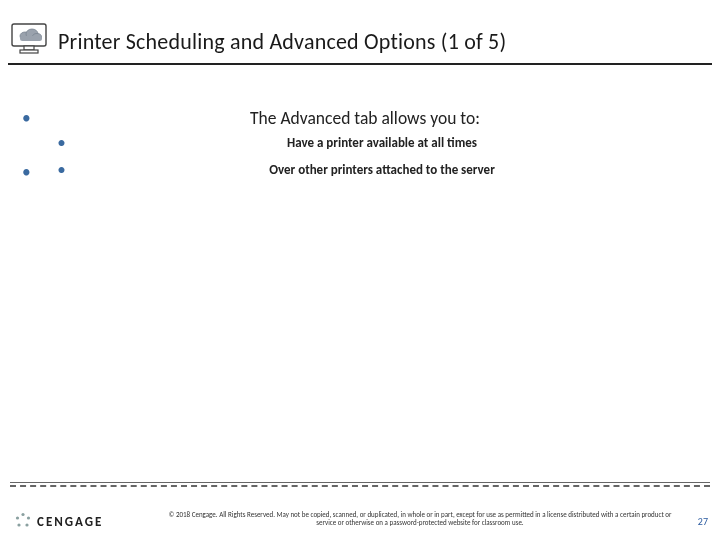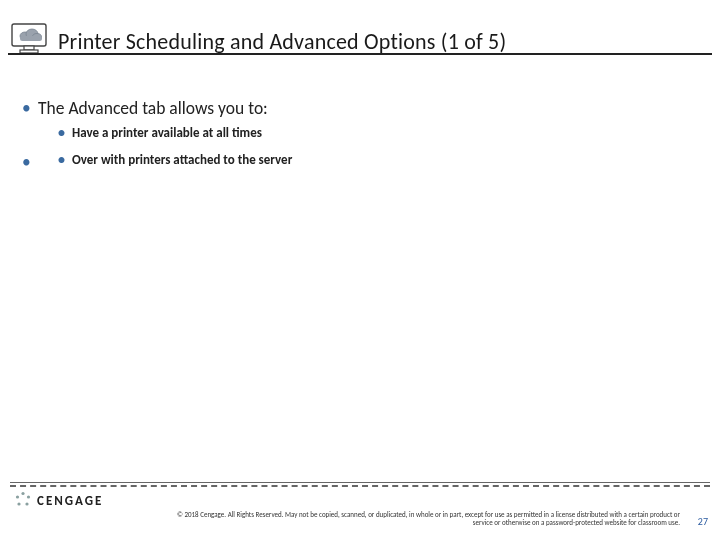--- a/index.html
+++ b/index.html
@@ -1,43 +1,43 @@
 <!DOCTYPE html>
 <html><head>
 <meta charset="utf-8">
 <style>
   * { box-sizing: border-box; margin: 0; padding: 0; }
   html, body { width: 720px; height: 540px; font-family: Calibri, "Segoe UI", Arial, sans-serif; background: #fff; color: #222; overflow: hidden; }
   .slide { position: relative; width: 720px; height: 540px; }
 
   
-  .header { position: relative; padding: 28px 18px 0 58px; border-radius: 7px; }
+  .header { position: relative; padding: 28px 18px 10px 58px; border-radius: 7px; }
   .title { font-size: 22px; font-weight: 400; color: #1a1a1a; letter-spacing: .2px; }
   .header-rule { position: absolute; left: 8px; right: 8px; bottom: 0; height: 0; border-bottom: 2px solid #222; }
 
   
   .monitor { position: absolute; left: 10px; top: 22px; width: 40px; height: 34px; }
 
   
   .body { padding: 42px 28px 0 22px; font-size: 17.5px; line-height: 1.35; }
   .body ul { list-style: none; }
-  .body li { position: relative; padding-left: 16px; margin-bottom: 4px; }
+  .body li { position: relative; padding-left: 16px; margin-bottom: 4px; text-align: center; }
   .body > ul > li { margin-bottom: 10px; }
   .body li::before { content: "•"; position: absolute; left: 0; top: 0; color: #3a6aa0; }
   .sub { margin: 3px 0 8px 20px; font-size: 13px; font-weight: 600; }
   .sub li { margin-bottom: 2px; padding-left: 14px; }
   .sub li::before { color: #3a6aa0; font-size: 14px; }
 
   
   .footer { position: absolute; left: 0; right: 0; bottom: 0; height: 58px; }
   .footer-rule1 { position: absolute; left: 10px; right: 10px; top: 0; border-top: 1px solid #666; }
   .footer-rule2 { position: absolute; left: 10px; right: 10px; top: 3px; border-top: 2px dashed #666; }
-  .logo { position: absolute; left: 14px; bottom: 31px; display: flex; align-items: center; gap: 5px; }
+  .logo { position: absolute; left: 14px; bottom: 10px; display: flex; align-items: center; gap: 5px; }
   .logo-text { font-size: 13px; letter-spacing: 2px; font-weight: 600; color: #222; }
-  .copyright { position: absolute; left: 160px; right: 40px; bottom: 12px; font-size: 7px; line-height: 1.25; color: #333; text-align: right; }
+  .copyright { position: absolute; left: 160px; right: 40px; bottom: 12px; font-size: 7px; line-height: 1.25; color: #333; text-align: center; }
   .pagenum { position: absolute; right: 12px; bottom: 12px; font-size: 10px; color: #2a5aa0; margin-left: 16px; }
 </style>
 </head>
 <body>
 
 <div class="slide">
 
   <div class="header">
     <div class="monitor">
       <svg viewBox="0 0 40 34" width="40" height="34">
@@ -59,21 +59,21 @@
   <div class="body">
     <ul>
       <li>
         <span>The Advanced tab allows you to:</span>
         <ul class="sub">
           <li><span>Have a printer available at all times</span></li>
         </ul>
       </li>
       <li>
         <ul class="sub">
-          <li><span>Over with printers attached to the server</span></li>
+          <li><span>Over other printers attached to the server</span></li>
         </ul>
       </li>
     </ul>
   </div>
 
   <div class="footer">
     <div class="footer-rule1"></div>
     <div class="footer-rule2"></div>
     <div class="logo">
       <svg width="18" height="18" viewBox="0 0 18 18">

